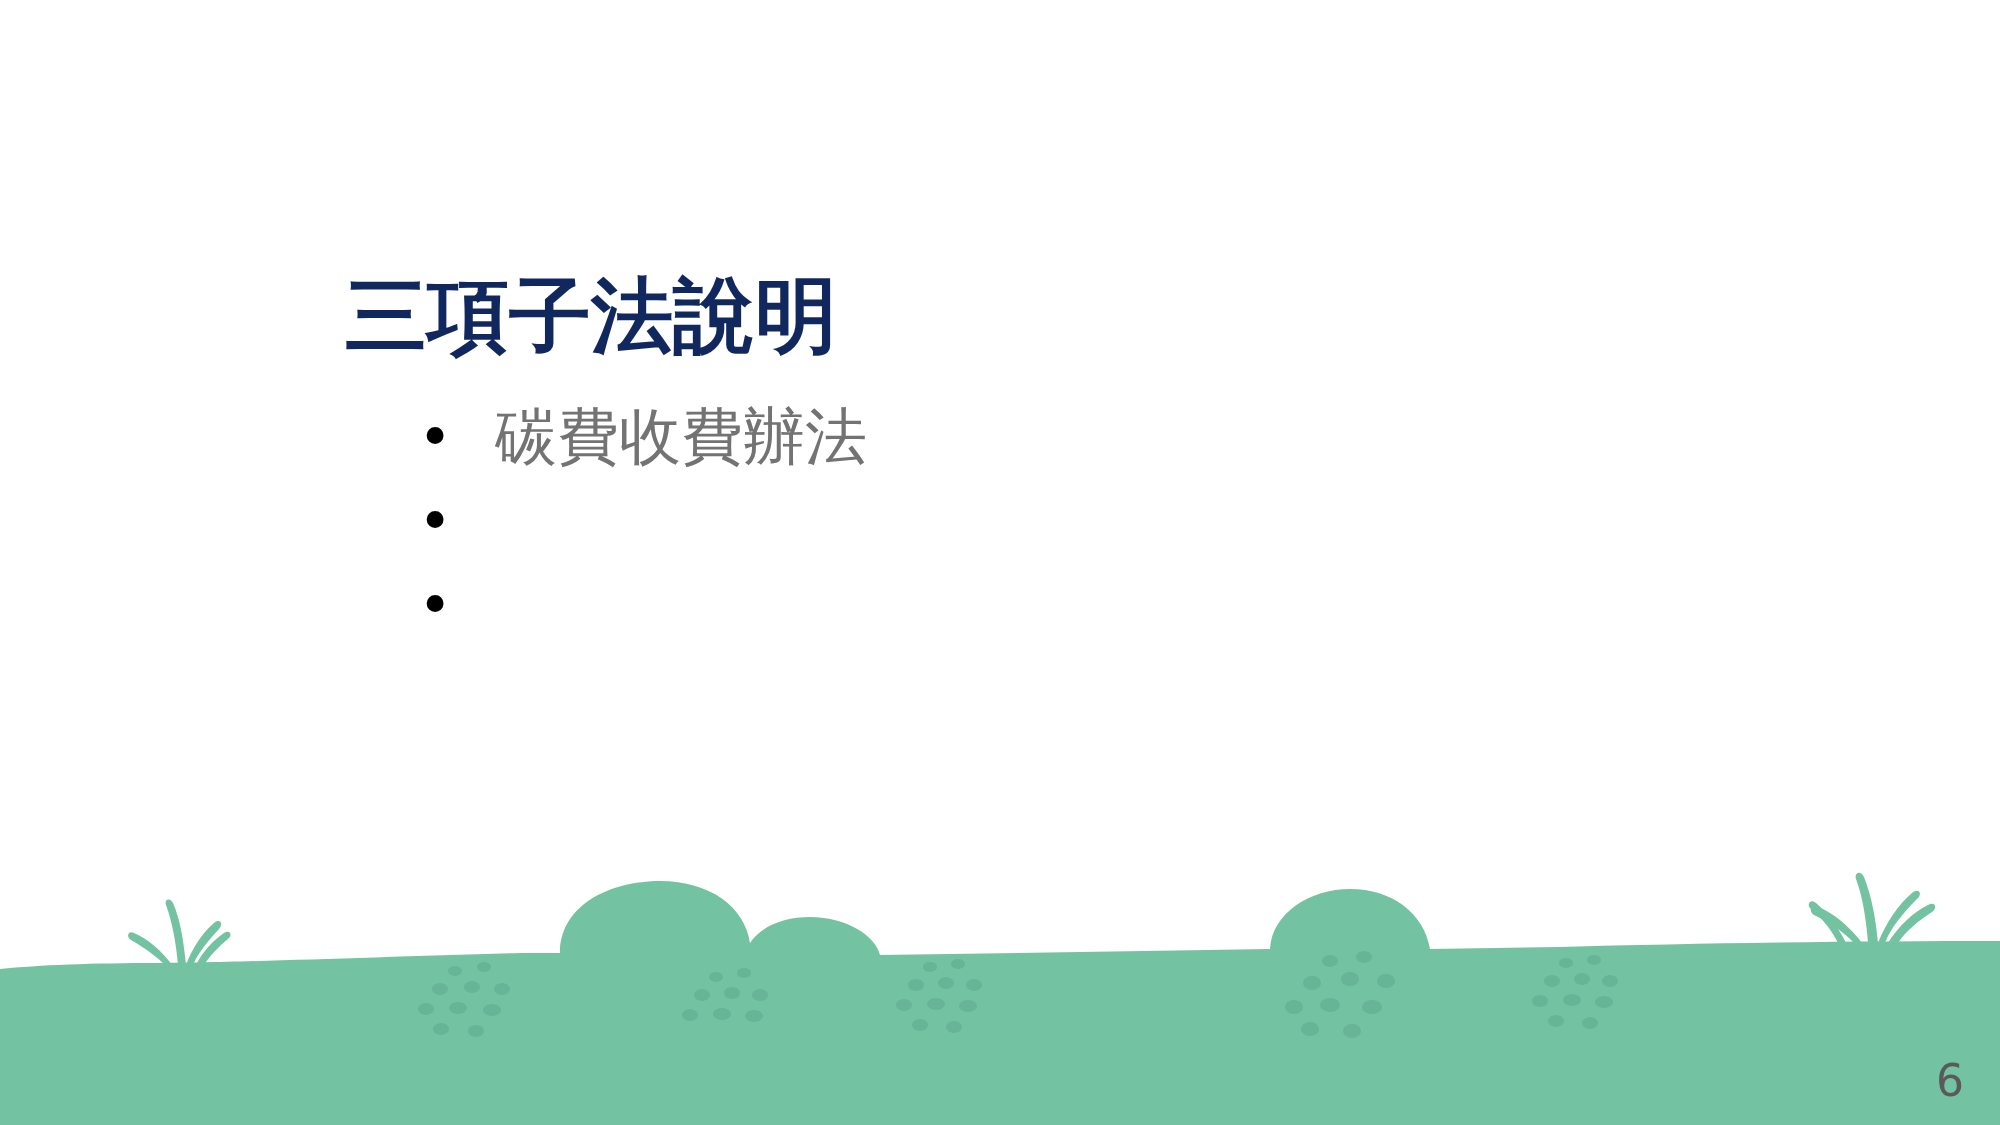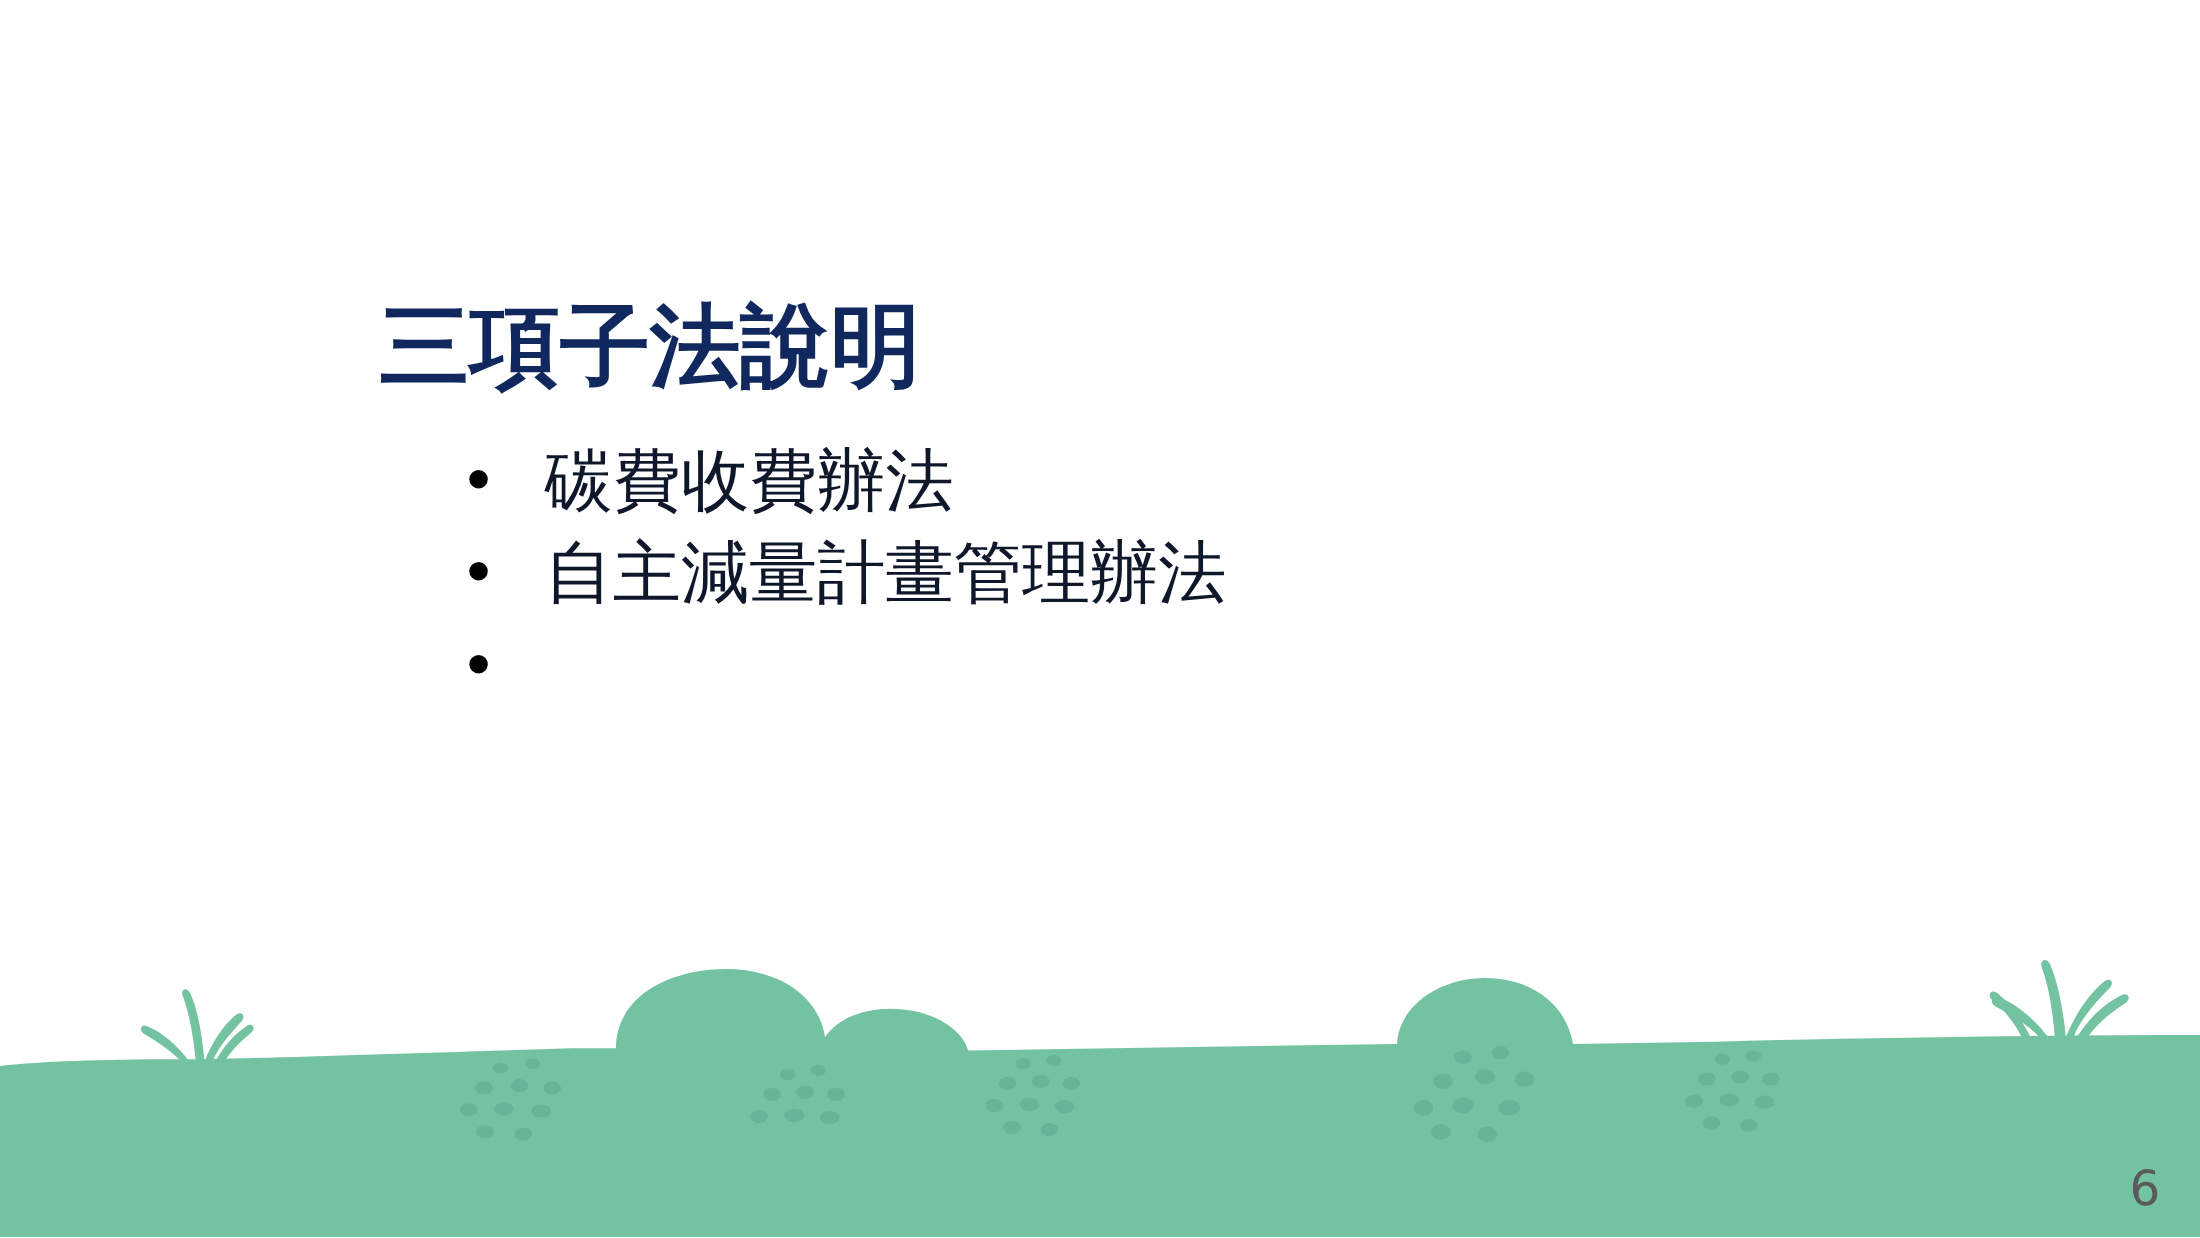--- a/index.html
+++ b/index.html
@@ -48,21 +48,21 @@
     line-height: 78px;
     color: #000000;
     text-align: left;
     padding-left: 18px;
     box-sizing: border-box;
   }
   .bullet-text {
     flex: 1 1 auto;
     font-size: 62px;
     line-height: 78px;
-    color: #0f172a;
+    color: #737373;
     white-space: nowrap;
     letter-spacing: 0px;
   }
 
   
   #ground {
     position: absolute;
     left: 0;
     bottom: 0;
     width: 2000px;
@@ -89,21 +89,20 @@
 
   <div id="bullets">
 
     <div class="bullet-row">
       <span class="bullet-marker">•</span>
       <span class="bullet-text">碳費收費辦法</span>
     </div>
 
     <div class="bullet-row">
       <span class="bullet-marker">•</span>
-      <span class="bullet-text">自主減量計畫管理辦法</span>
     </div>
 
     <div class="bullet-row">
       <span class="bullet-marker">•</span>
     </div>
 
   </div>
 
   <div id="ground">
     <svg viewBox="0 0 2000 260" xmlns="http://www.w3.org/2000/svg" aria-hidden="true">

